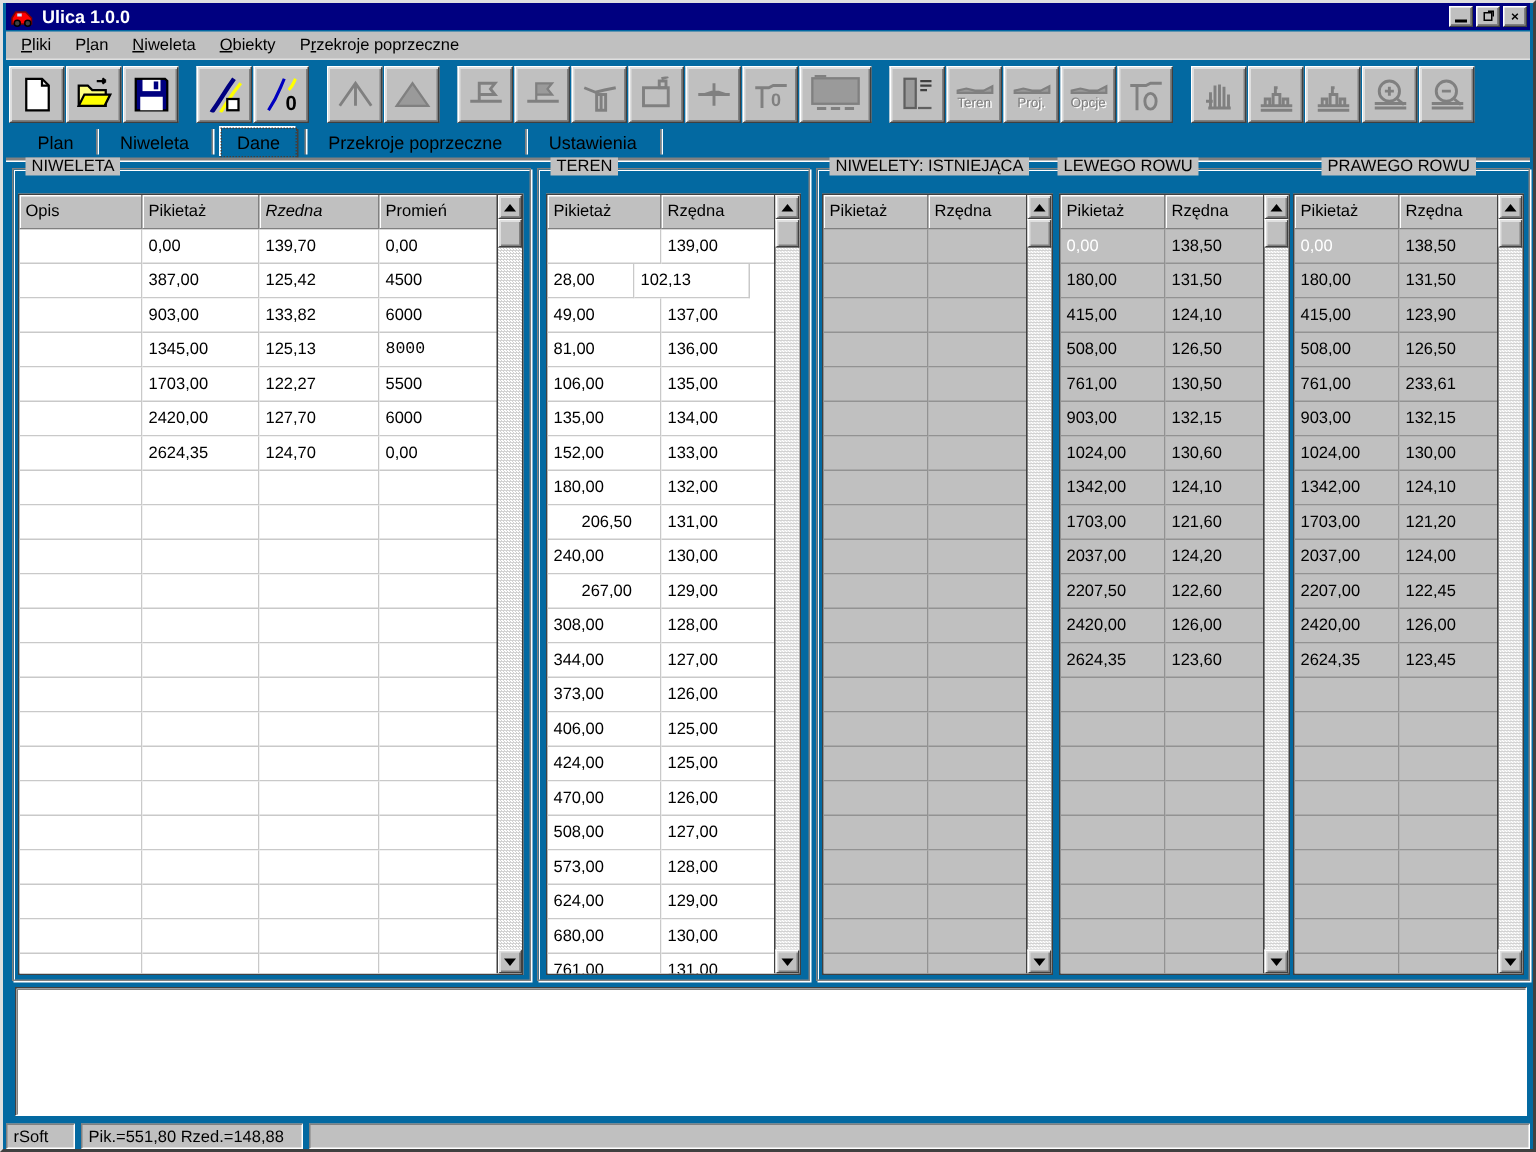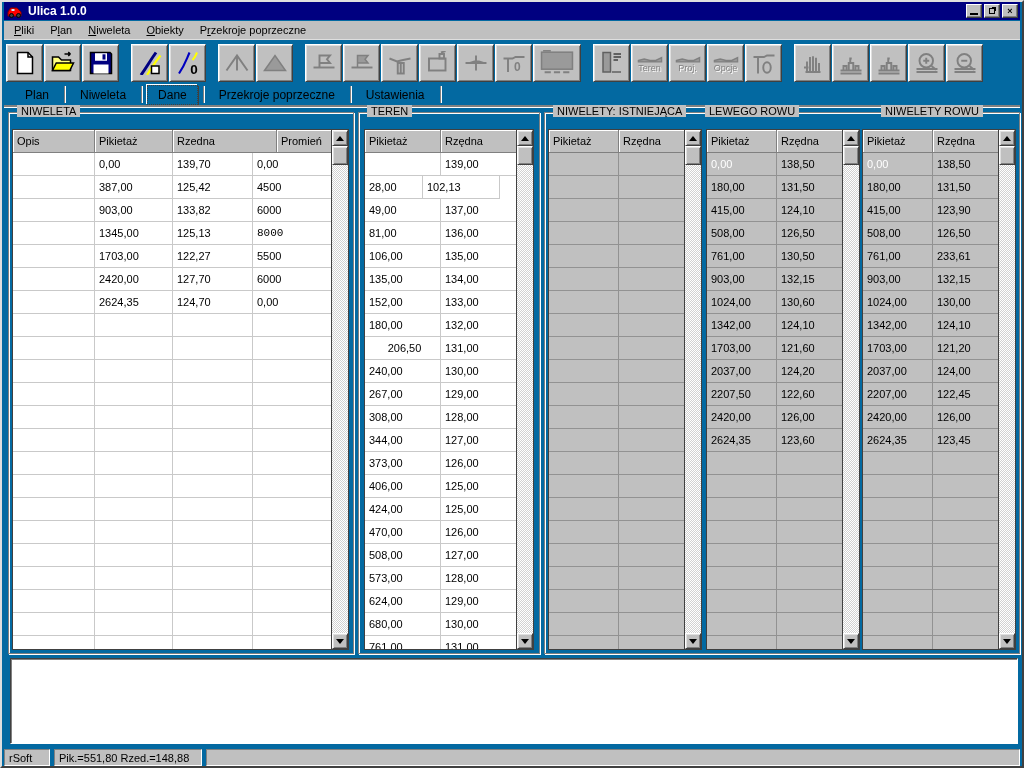--- a/index.html
+++ b/index.html
@@ -312,28 +312,28 @@
 
   <div class="groupbox" style="left:6px; top:110px; width:346px; height:542px;">
     <span class="gb-label" style="left:8px;">NIWELETA</span>
   </div>
   <div class="groupbox" style="left:356px; top:110px; width:182px; height:542px;">
     <span class="gb-label" style="left:8px;">TEREN</span>
   </div>
   <div class="groupbox" style="left:542px; top:110px; width:476px; height:542px;">
     <span class="gb-label" style="left:8px;">NIWELETY:  ISTNIEJĄCA</span>
     <span class="gb-label" style="left:160px;">LEWEGO ROWU</span>
-    <span class="gb-label" style="left:336px;">NIWELETY ROWU</span>
+    <span class="gb-label" style="left:336px;">PRAWEGO ROWU</span>
   </div>
 
   <div class="grid white" style="left:10px; top:127px; width:337px; height:521px;">
       <div class="grid-head">
         <div class="hcell" style="width: 82px;">Opis</div>
         <div class="hcell" style="width: 78px;">Pikietaż</div>
-        <div class="hcell" style="width: 104px;">Rzedna</div>
+        <div class="hcell" style="width: 80px; font-style: italic;">Rzedna</div>
         <div class="hcell" style="width: 80px;">Promień</div>
       </div>
       <div>
         <div class="grow">
           <div class="cell sel" style="width: 82px;"></div>
           <div class="cell" style="width: 78px;">0,00</div>
           <div class="cell" style="width: 80px;">139,70</div>
           <div class="cell" style="width: 80px;">0,00</div>
         </div>
         <div class="grow">
@@ -513,21 +513,21 @@
         </div>
         <div class="grow">
           <div class="cell" style="width: 76px; text-align: center;">206,50</div>
           <div class="cell" style="width: 77px;">131,00</div>
         </div>
         <div class="grow">
           <div class="cell" style="width: 76px;">240,00</div>
           <div class="cell" style="width: 77px;">130,00</div>
         </div>
         <div class="grow">
-          <div class="cell" style="width: 76px;">267,00</div>
+          <div class="cell" style="width: 76px; text-align: center;">267,00</div>
           <div class="cell" style="width: 77px;">129,00</div>
         </div>
         <div class="grow">
           <div class="cell" style="width: 76px;">308,00</div>
           <div class="cell" style="width: 77px;">128,00</div>
         </div>
         <div class="grow">
           <div class="cell" style="width: 76px;">344,00</div>
           <div class="cell" style="width: 77px;">127,00</div>
         </div>

